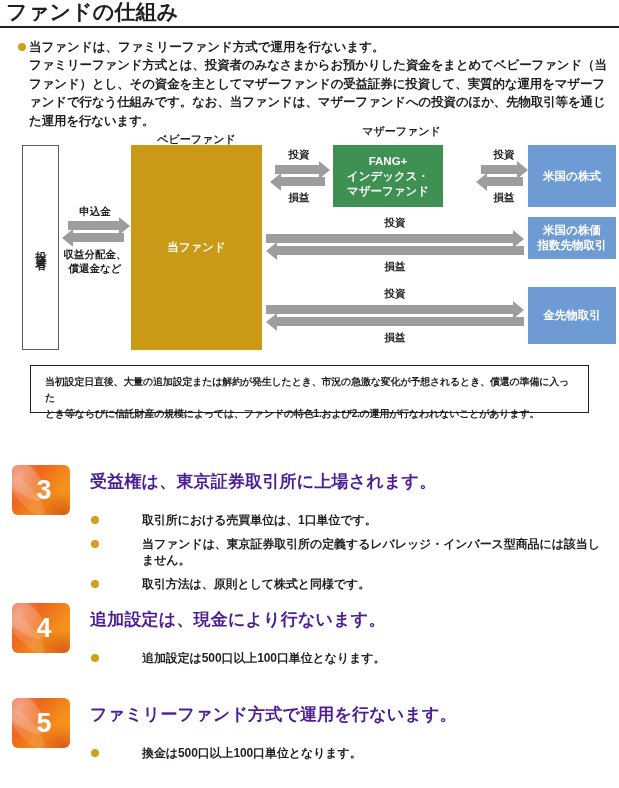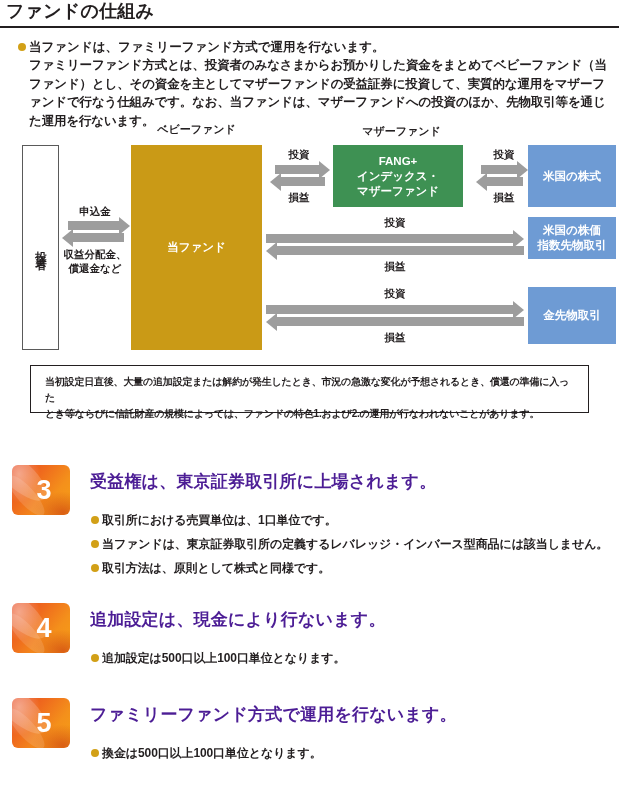--- a/index.html
+++ b/index.html
@@ -16,21 +16,21 @@
   }
 
   
   .page-header {
     position: absolute;
     left: 0; top: 0; width: 619px;
     padding: 2px 0 5px 6px;
     border-bottom: 2px solid #231f20;
   }
   .page-header .title {
-    font-size: 18px;
+    font-size: 21px;
     font-weight: bold;
     letter-spacing: .2px;
     color: #231f20;
     line-height: 19px;
   }
 
   
   .intro {
     position: absolute;
     left: 18px; top: 38px; width: 590px;
@@ -94,21 +94,21 @@
     letter-spacing: 4px;
     font-size: 11.5px;
   }
   .box-baby {
     left: 131px; top: 25px;
     width: 131px; height: 205px;
     background: #ca9a16;
   }
   .box-mother {
     left: 333px; top: 25px;
-    width: 130px; height: 62px;
+    width: 110px; height: 62px;
     background: #3e9153;
     flex-direction: column;
   }
   .box-blue {
     left: 528px;
     width: 88px;
     background: #6e9bd4;
     flex-direction: column;
   }
   .blue-1 { top: 25px;  height: 62px; }
@@ -224,41 +224,42 @@
   }
   .sec-bullets .bl {
     display: flex;
     align-items: flex-start;
     font-size: 12px;
     font-weight: bold;
     line-height: 16px;
     letter-spacing: -0.1px;
     margin-bottom: 8px;
     color: #231f20;
+    gap: 40px;
   }
   .sec-bullets .bl .dot-bullet { margin-top: 4px; }
 </style>
 </head>
 <body>
 
 <div class="page-header">
   <div class="title">ファンドの仕組み</div>
 </div>
 
 <div class="intro">
   <div class="intro-lead">
     <span class="dot-bullet"></span>
     <span>当ファンドは、ファミリーファンド方式で運用を行ないます。</span>
   </div>
   <div class="intro-body">ファミリーファンド方式とは、投資者のみなさまからお預かりした資金をまとめてベビーファンド（当ファンド）とし、その資金を主としてマザーファンドの受益証券に投資して、実質的な運用をマザーファンドで行なう仕組みです。なお、当ファンドは、マザーファンドへの投資のほか、先物取引等を通じた運用を行ないます。</div>
 </div>
 
 <div class="diagram">
 
-  <div class="dlabel" style="left:131px; top:2px; width:131px;">ベビーファンド</div>
+  <div class="dlabel" style="left:131px; top:12px; width:131px;">ベビーファンド</div>
   <div class="dlabel" style="left:333px; top:4px; width:137px;">マザーファンド</div>
 
   <div class="box box-investor">投資者</div>
 
   <div class="arrow-cap" style="left:62px; top:85px; width:66px;">申込金</div>
   <div class="arrow right" style="left:68px; top:101px; width:51px;"></div>
   <div class="arrow left" style="left:73px; top:113px; width:51px;"></div>
   <div class="arrow-cap" style="left:56px; top:127px; width:78px; line-height:14px;">
     <div>収益分配金、</div>
     <div>償還金など</div>

